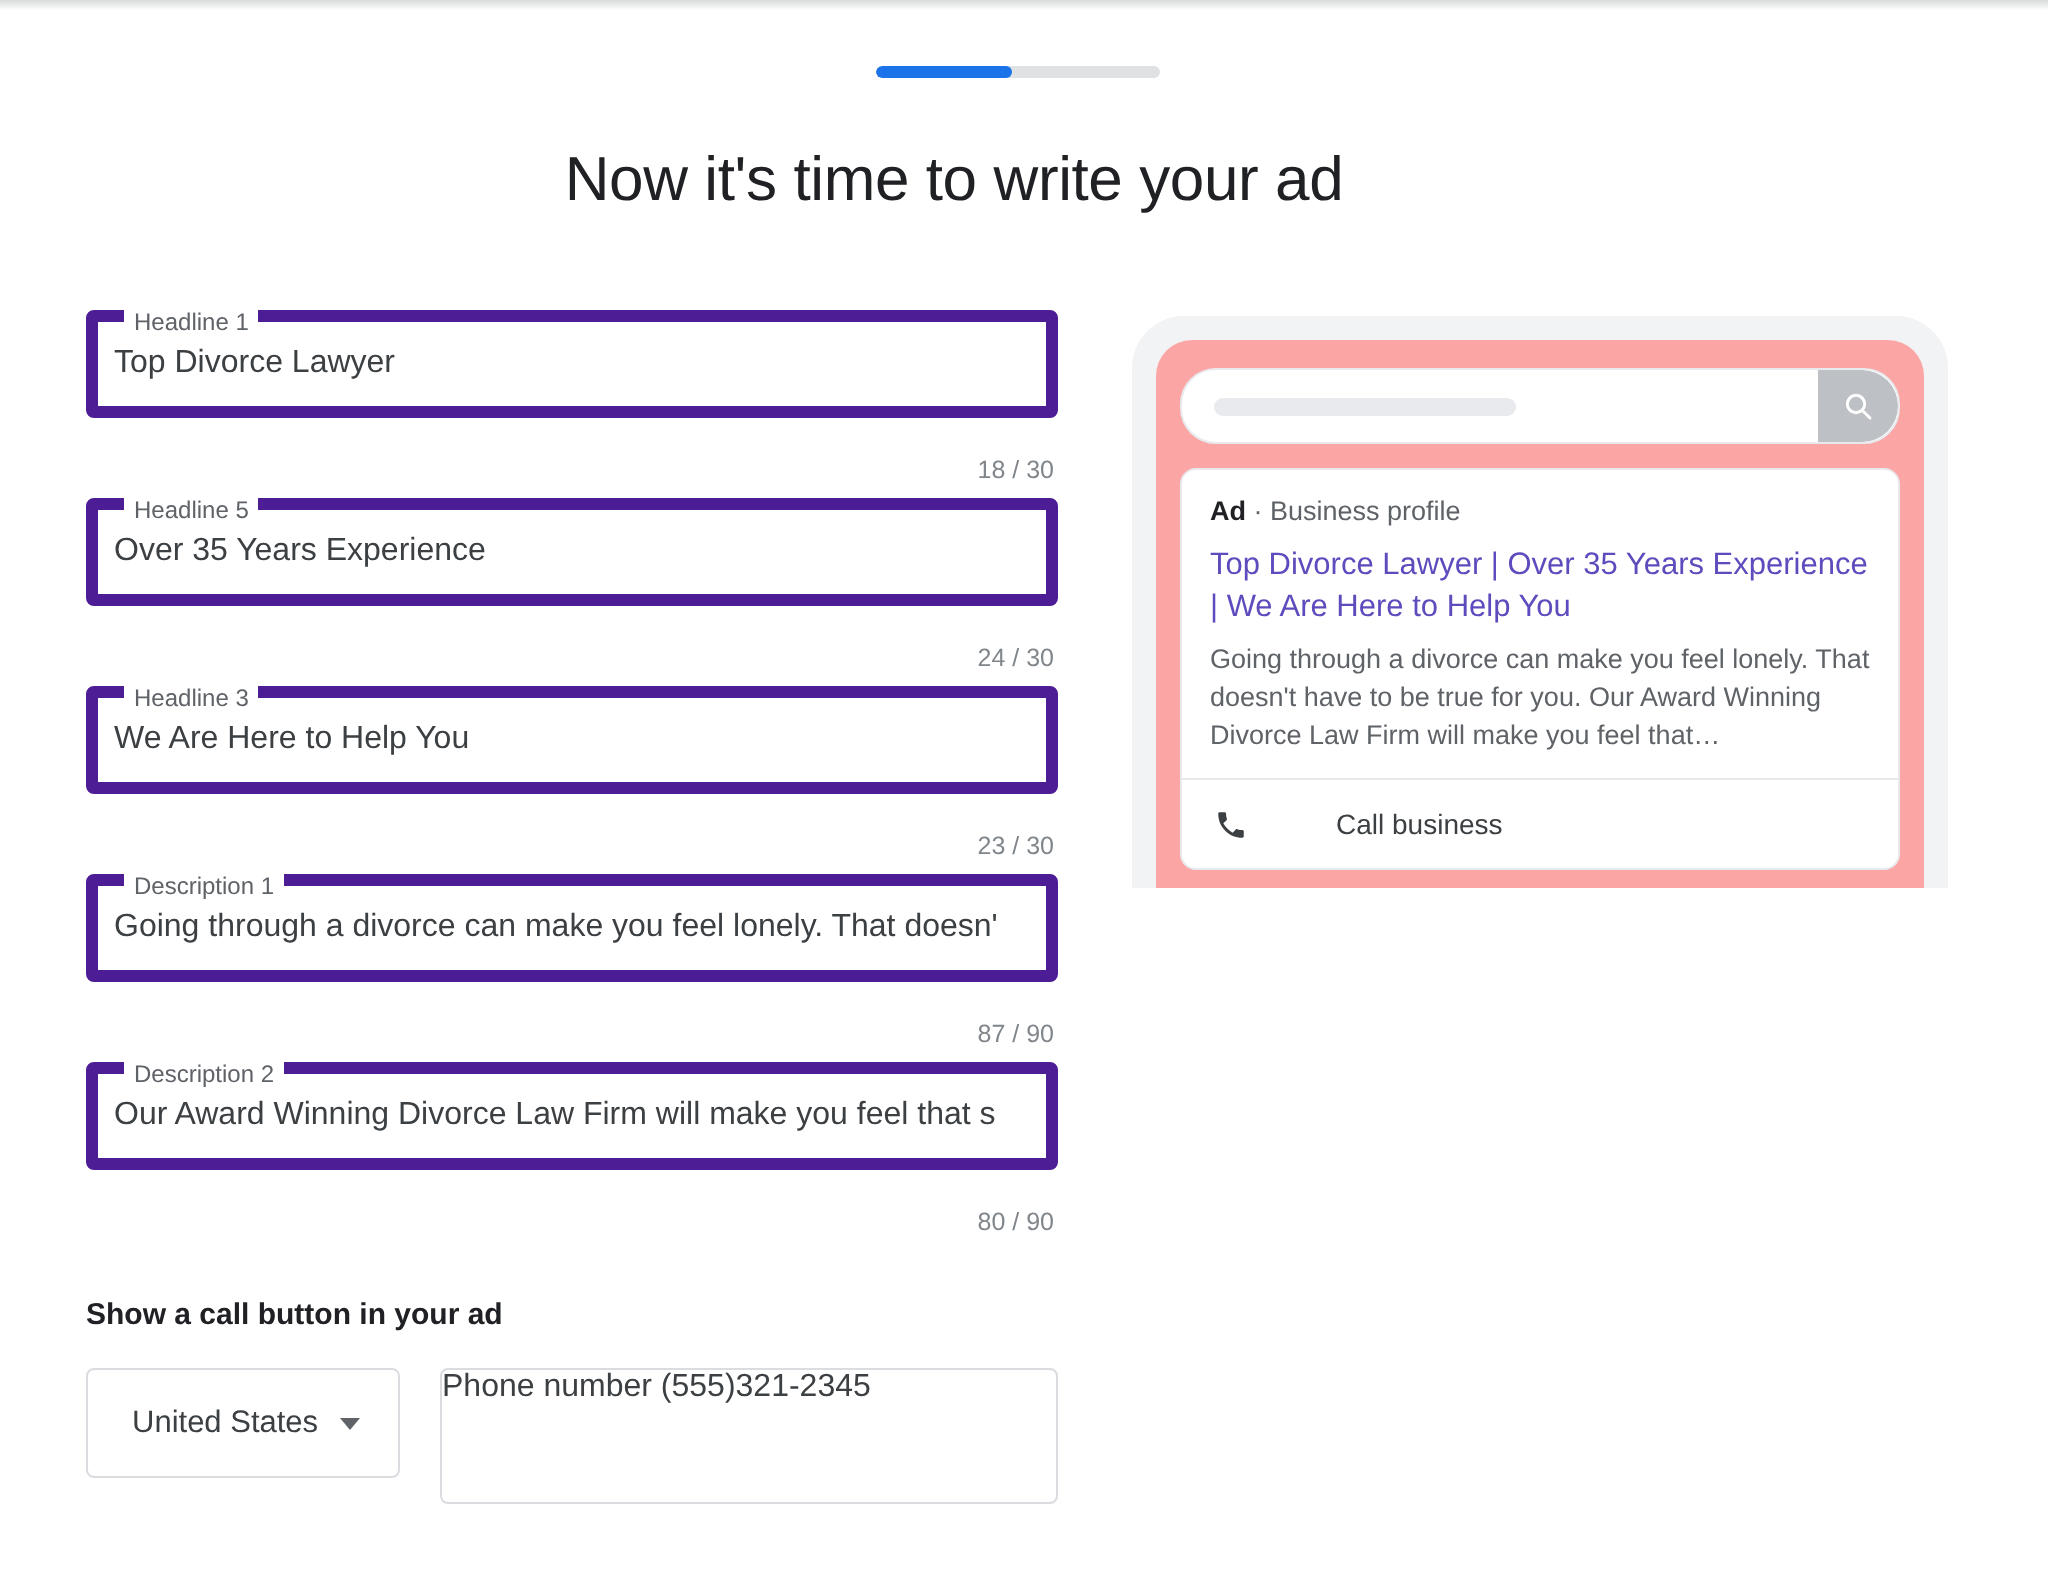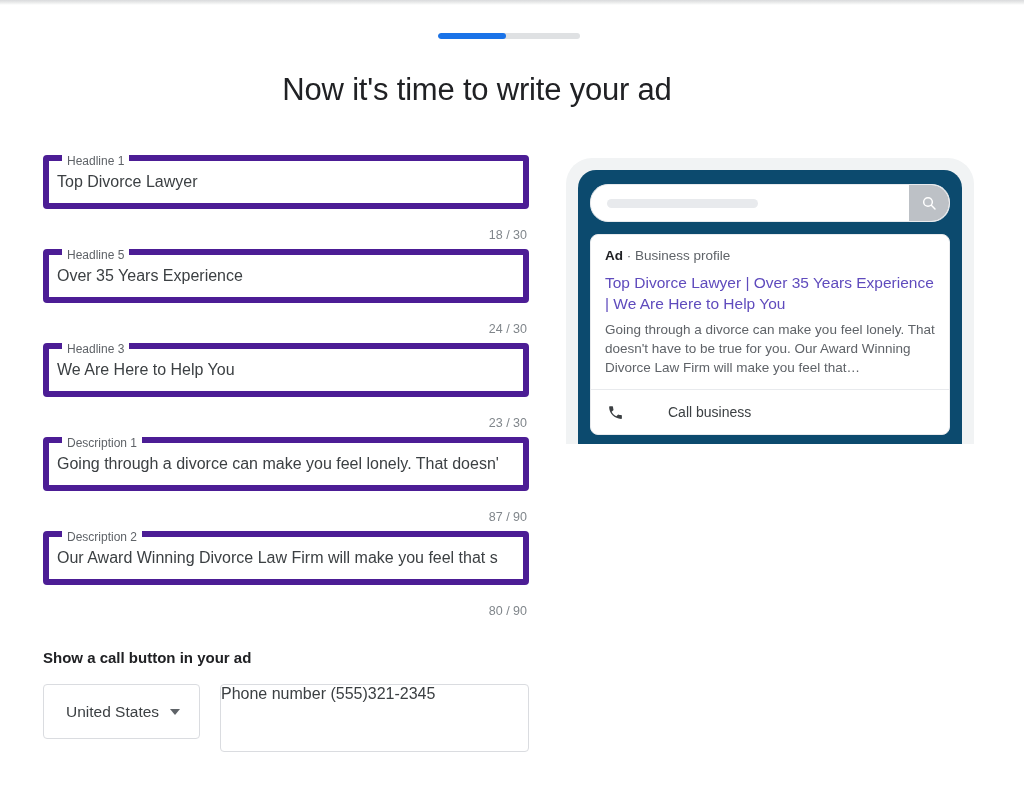--- a/index.html
+++ b/index.html
@@ -159,21 +159,21 @@
   }
   .phone-frame {
     width: 408px;
     height: 420px;
     background: #f1f3f4;
     border-radius: 26px;
     padding: 12px;
     box-sizing: border-box;
   }
   .phone-screen {
-    background: #0c4a6e;
+    background: #fca5a5;
     border-radius: 18px 18px 0 0;
     height: 100%;
     box-sizing: border-box;
     padding: 14px 12px 0 12px;
   }
   .search-bar {
     display: flex;
     align-items: center;
     height: 36px;
     border: 1px solid #e8eaed;

